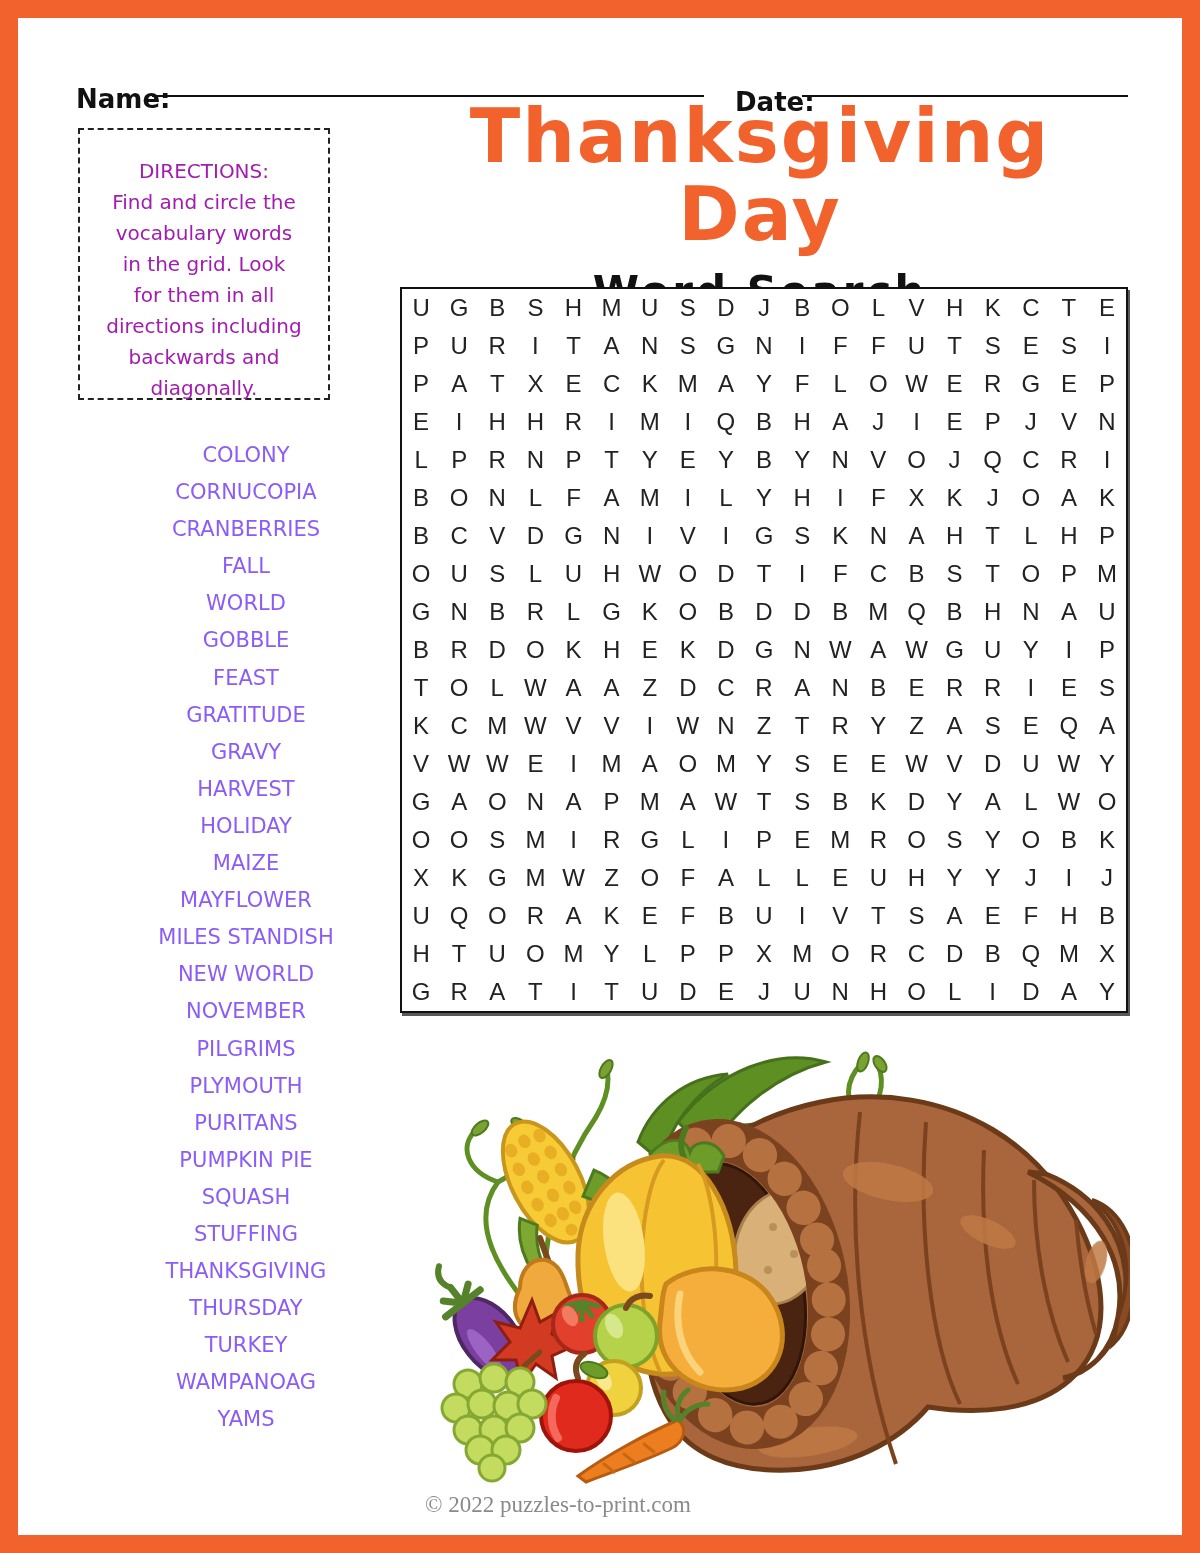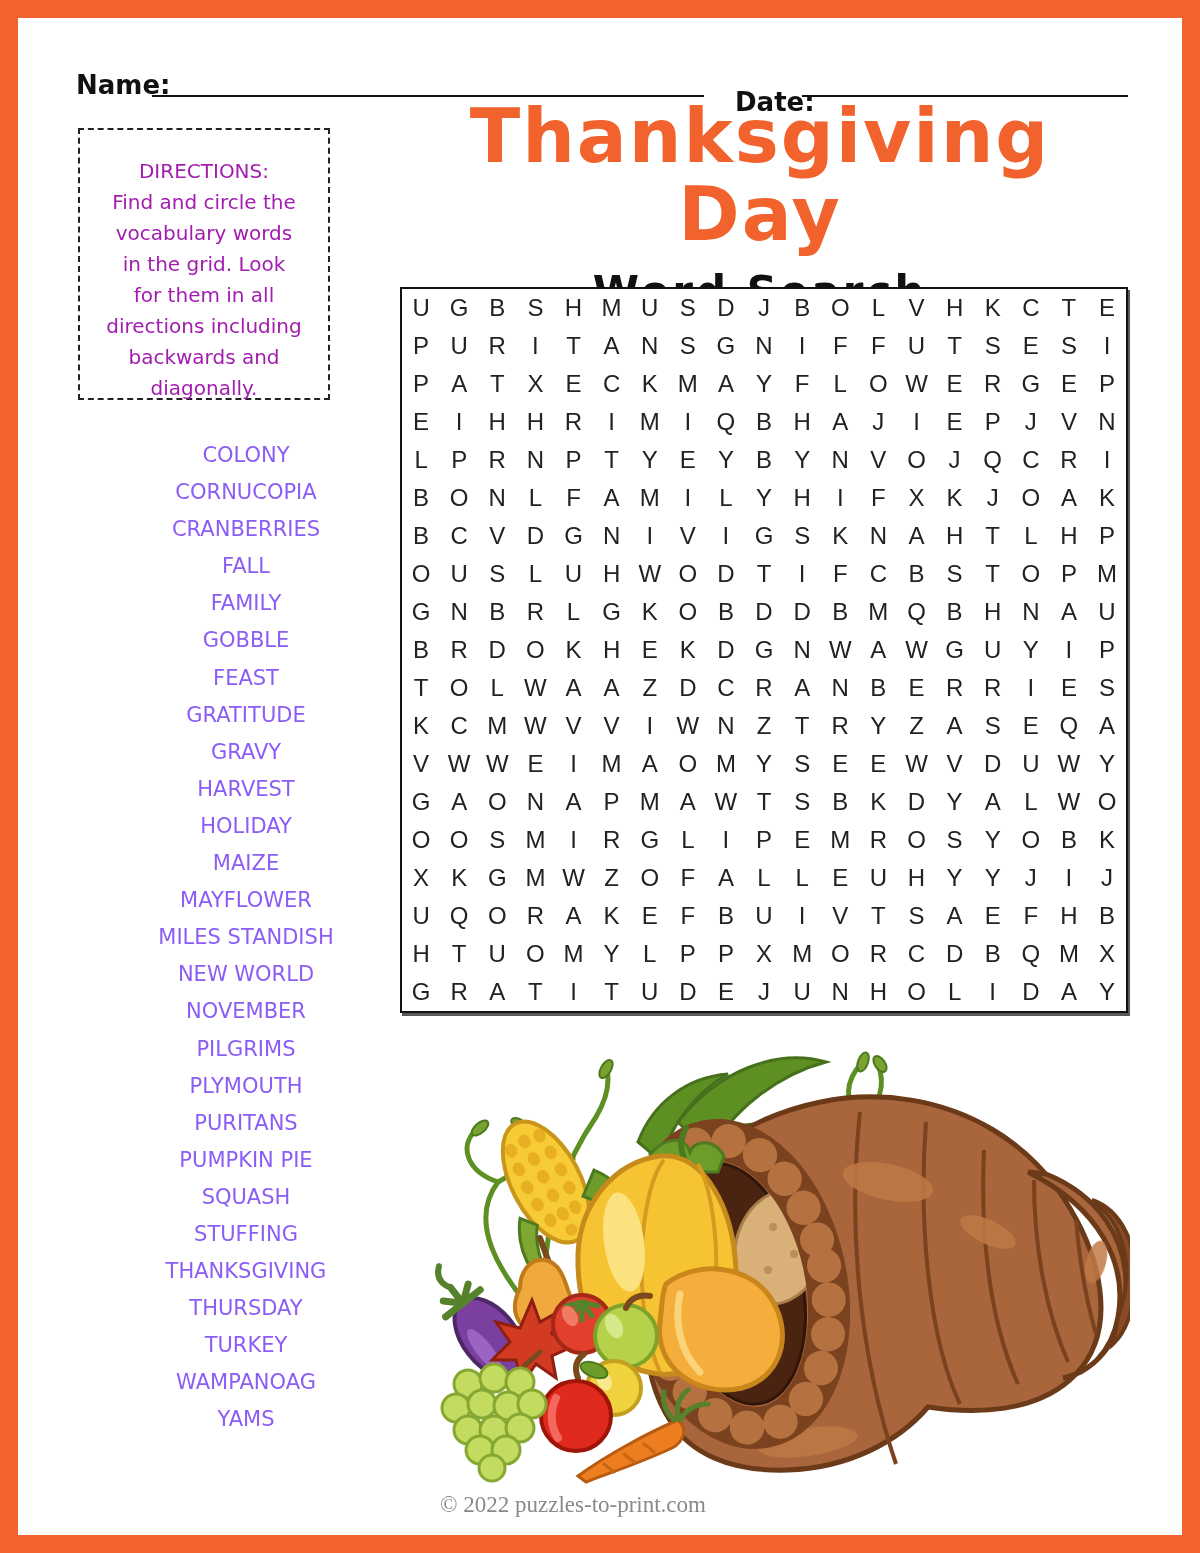--- a/index.html
+++ b/index.html
@@ -42,30 +42,30 @@
   .words{
     position:absolute;left:86px;top:437px;width:320px;text-align:center;
     font-size:21px;color:#8b5cf6;
   }
   .word-item{height:37.1px;line-height:37.1px;white-space:nowrap;}
   
   .art{position:absolute;left:428px;top:1022px;width:702px;height:462px;}
   
   .footer{
     position:absolute;left:0;top:1492px;width:1116px;text-align:center;
-    font-family:"Liberation Serif",serif;font-size:23px;color:#8a8a8a;padding-left:15px;
+    font-family:"Liberation Serif",serif;font-size:23px;color:#8a8a8a;
   }
 </style>
 </head>
 <body>
 
 <div class="page">
   <div class="frame"></div>
 
-  <div class="hdr-label" style="left:76px;top:70px;">Name:</div>
+  <div class="hdr-label" style="left:76px;top:84px;">Name:</div>
   <div class="hdr-line" style="left:152px;top:94px;width:552px;"></div>
   <div class="hdr-label" style="left:735px;top:70px;margin-top:17px;">Date:</div>
   <div class="hdr-line" style="left:802px;top:94px;width:326px;"></div>
 
   <div class="dirs">
     <div>DIRECTIONS:</div>
     <div>
         <div class="dir-line">Find and circle the</div>
         <div class="dir-line">vocabulary words</div>
         <div class="dir-line">in the grid.  Look</div>
@@ -481,21 +481,21 @@
         <div class="ws-cell">A</div>
         <div class="ws-cell">Y</div>
       </div>
     </div>
 
   <div class="words">
       <div class="word-item">COLONY</div>
       <div class="word-item">CORNUCOPIA</div>
       <div class="word-item">CRANBERRIES</div>
       <div class="word-item">FALL</div>
-      <div class="word-item">FAMILY</div>
+      <div class="word-item">WORLD</div>
       <div class="word-item">GOBBLE</div>
       <div class="word-item">FEAST</div>
       <div class="word-item">GRATITUDE</div>
       <div class="word-item">GRAVY</div>
       <div class="word-item">HARVEST</div>
       <div class="word-item">HOLIDAY</div>
       <div class="word-item">MAIZE</div>
       <div class="word-item">MAYFLOWER</div>
       <div class="word-item">MILES STANDISH</div>
       <div class="word-item">NEW WORLD</div>

